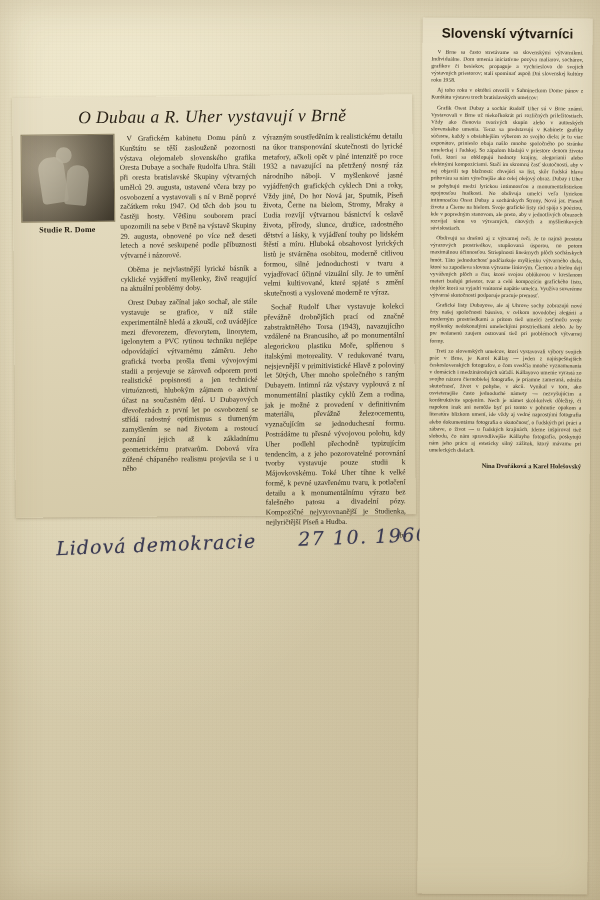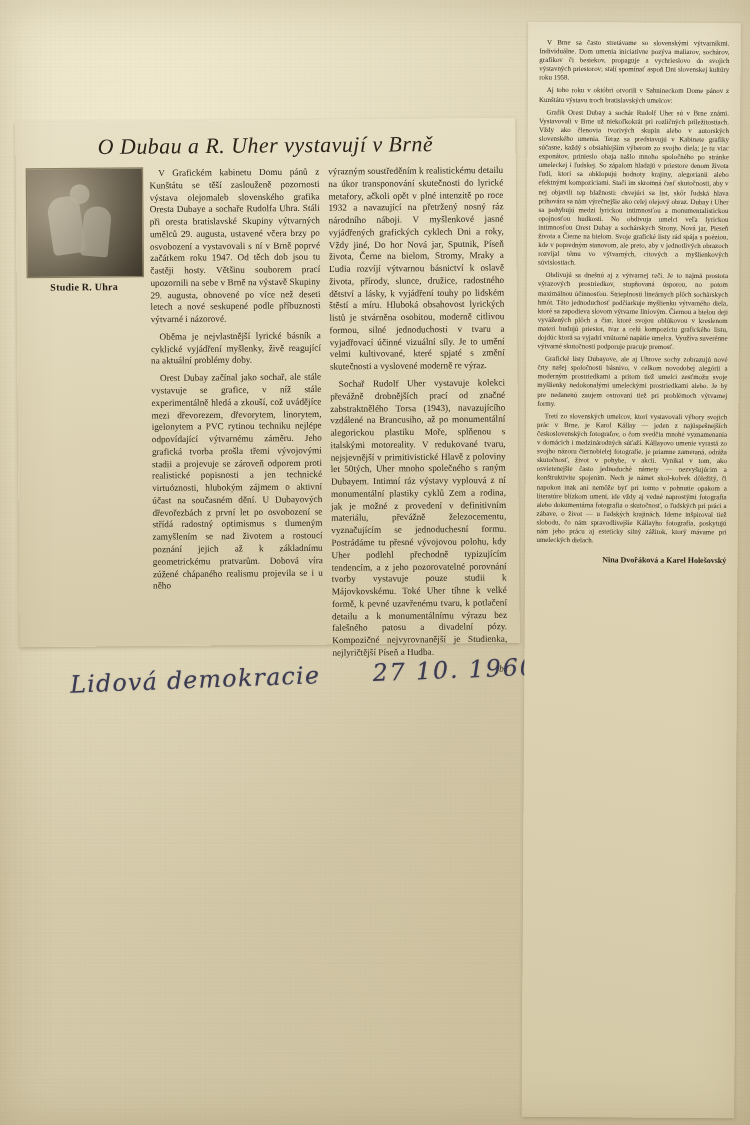--- a/index.html
+++ b/index.html
@@ -185,41 +185,42 @@
   <div class="clip-left">
     <div class="headline">O Dubau a R. Uher vystavují v Brně</div>
     <div class="l-body">
       <div class="photo-col">
         <div class="photo">
           <div class="fig f1"></div>
           <div class="fig f2"></div>
           <div class="fig f3"></div>
           <div class="shade"></div>
         </div>
-        <div class="caption">Studie R. Uhra</div>
+        <div class="caption">Studie R. Dome</div>
       </div>
       <div class="col l-col-a">
         <p class="ind">V Grafickém kabinetu Domu pánů z Kunštátu se těší zaslouženě pozornosti výstava olejomaleb slovenského grafika Oresta Dubaye a sochaře Rudolfa Uhra. Stáli při oresta bratislavské Skupiny výtvarných umělců 29. augusta, ustavené včera brzy po osvobození a vystavovali s ní v Brně poprvé začátkem roku 1947. Od těch dob jsou tu častěji hosty. Většinu souborem prací upozornili na sebe v Brně na výstavě Skupiny 29. augusta, obnovené po více než deseti letech a nové seskupené podle příbuznosti výtvarné i názorové.</p>
         <p class="ind">Oběma je nejvlastnější lyrické básník a cyklické vyjádření myšlenky, živě reagující na aktuální problémy doby.</p>
         <p class="ind">Orest Dubay začínal jako sochař, ale stále vystavuje se grafice, v níž stále experimentálně hledá a zkouší, což uvádějíce mezi dřevorezem, dřevorytem, linorytem, igelonytem a PVC rytinou techniku nejlépe odpovídající výtvarnému záměru. Jeho grafická tvorba prošla třemi vývojovými stadii a projevuje se zároveň odporem proti realistické popisnosti a jen technické virtuóznosti, hlubokým zájmem o aktivní účast na současném dění. U Dubayových dřevořezbách z první let po osvobození se střídá radostný optimismus s tlumeným zamyšlením se nad životem a rostoucí poznání jejich až k základnímu geometrickému pratvarům. Dobová víra zúžené chápaného realismu projevila se i u něho</p>
       </div>
       <div class="col l-col-b">
         <p>výrazným soustředěním k realistickému detailu na úkor transponování skutečnosti do lyrické metafory, ačkoli opět v plné intenzitě po roce 1932 a navazující na přetržený nosný ráz národního náboji. V myšlenkové jasné vyjádřených grafických cyklech Dni a roky, Vždy jiné, Do hor Nová jar, Sputnik, Píseň života, Černe na bielom, Stromy, Mraky a Ľudia rozvíjí výtvarnou básnictví k oslavě života, přírody, slunce, družice, radostného dětství a lásky, k vyjádření touhy po lidském štěstí a míru. Hluboká obsahovost lyrických listů je stvárněna osobitou, moderně citlivou formou, silné jednoduchosti v tvaru a vyjadřovací účinné vizuální síly. Je to umění velmi kultivované, které spjaté s změní skutečnosti a vyslovené moderně re výraz.</p>
         <p class="ind">Sochař Rudolf Uher vystavuje kolekci převážně drobnějších prací od značné zabstraktnělého Torsa (1943), navazujícího vzdálené na Brancusiho, až po monumentální alegorickou plastiku Moře, splňenou s italskými motoreality. V redukované tvaru, nejsjevnější v primitivistické Hlavě z poloviny let 50tých, Uher mnoho společného s raným Dubayem. Intimní ráz výstavy vyplouvá z ní monumentální plastiky cyklů Zem a rodina, jak je možné z provedení v definitivním materiálu, převážně železocementu, vyznačujícím se jednoduchesní formu. Postrádáme tu přesné vývojovou polohu, kdy Uher podlehl přechodně typizujícím tendencím, a z jeho pozorovatelné porovnání tvorby vystavuje pouze studii k Májovkovskému. Toké Uher tíhne k velké formě, k pevné uzavřenému tvaru, k potlačení detailu a k monumentálnímu výrazu bez falešného patosu a divadelní pózy. Kompozičné nejvyrovnanější je Studienka, nejlyričtější Píseň a Hudba.</p>
         <div class="sig">jbs</div>
       </div>
     </div>
   </div>
 
   <div class="handwriting">
     <span>Lidová demokracie</span><span class="date">27 10. 1960</span>
   </div>
 
   <div class="clip-right">
     <div class="r-title">
+      <div>Slovenskí výtvarníci</div>
     </div>
     <div class="r-col">
       <p>V Brne sa často stretávame so slovenskými výtvarníkmi. Individuálne. Dom umenia iniciatívne pozýva maliarov, sochárov, grafikov či besiekov, propaguje a vychrieslovo do svojich výstavných priestorov; stalí spomínať aspoň Dni slovenskej kultúry roku 1958.</p>
       <p>Aj toho roku v októbri otvorili v Sahnineckom Dome pánov z Kunštátu výstavu troch bratislavských umelcov:</p>
       <p>Grafik Orest Dubay a sochár Rudolf Uher sú v Brne známi. Vystavovali v Brne už niekoľkokrát pri rozličných príležitostiach. Vždy ako členovia tvorivých skupín alebo v autorských slovenského umenia. Teraz sa predstavujú v Kabinete grafiky súčasne, každý s obsiahlejším výberom zo svojho diela; je tu viac exponátov, prinieslo obaja našlo mnoho spoločného po stránke umeleckej i ľudskej. So zápalom hladajú v priestore denom života ľudí, ktorí sa obklopujú hodnoty krajiny, alegorianii alebo efektnými kompozíciami. Stačí im skromná časť skutočnosti, aby v nej objavili tep blažnosti: chvejúci sa list, skôr ľudská hlava prihovára sa nám výrečnejšie ako celej olejový obraz. Dubay i Uher sa pohybujú medzi lyrickou intimnosťou a monumentalistickou opojnosťou hudkosti. No obdivuja umelci veľa lyrickou intimnosťou Orest Dubay a sochárskych Strony, Nová jar, Pieseň života a Čierne na bielom. Svoje grafické listy rád spája s poéziou, kde v popredným stanovom, ale preto, aby v jednotlivých obrazoch rozvíjal tému vo výtvarných, citových a myšlienkových súvislostiach.</p>
       <p>Obdivujú sa dnešnú aj z výtvarnej reči. Je to najmä prostota výrazových prostriedkov, stupňovaná úsporou, no potom maximálnou účinnosťou. Strieplnosti lineárnych plôch sochárskych hmót. Táto jednoduchosť podčiarkuje myšlienku výtvarného diela, ktoré sa zapodieva slovom výtvarne líniovým. Čiernou a bielou deji vyvážených plôch a čiar, ktoré svojou oblúkovou v kreslenom materi budujú priestor, tvar a celú kompozíciu grafického listu, dojdúc ktorá sa vyjadrí vnútorné napätie umelca. Využíva suverénne výtvarné skutočnosti podporuje pracuje premosť.</p>
       <p>Grafické listy Dubayove, ale aj Uhrove sochy zobrazujú nové črty našej spoločnosti básnivo, v celkom novodobej alegórii a moderným prostriedkami a prítom tiež umelci zesťmožu svoje myšlienky nedokonalými umeleckými prostriedkami alebo. Je by pre nedanenú zaujem ostrovaní tiež pri problémoch výtvarnej formy.</p>
       <p>Tretí zo slovenských umelcov, ktorí vystavovali výbory svojich prác v Brne, je Karol Kállay — jeden z najúspešnejších československých fotografov, o čom svedčia mnohé vyznamenania v domácich i medzinárodných súťaží. Kállayovo umenie vyrastá zo svojho názoru čiernobielej fotografie, je priamne zameraná, odráža skutočnosť, život v pohybe, v akcii. Vynikal v tom, ako osvietenejšie často jednoduché námety — nezvyšujúcim a konštruktivite spojením. Nech je námet skol-kolvek dôležitý, či napokon inak ani nemôže byť pri tomto v pohnutie opakom a literatúre blízkom umení, ide vždy aj vedné naprostými fotografia alebo dokumentárna fotografia o skutočnosť, o ľudských pri práci a zábave, o život — u ľudských krajinách. Ideme inšpiroval tiež slobodu, čo nám spravodlivejšie Kállayho fotografia, poskytujú nám jeho prácu aj esteticky silný zážitok, ktorý mávame pri umeleckých dielach.</p>
     </div>
     <div class="r-sign">Nina Dvořáková a Karel Holešovský</div>

